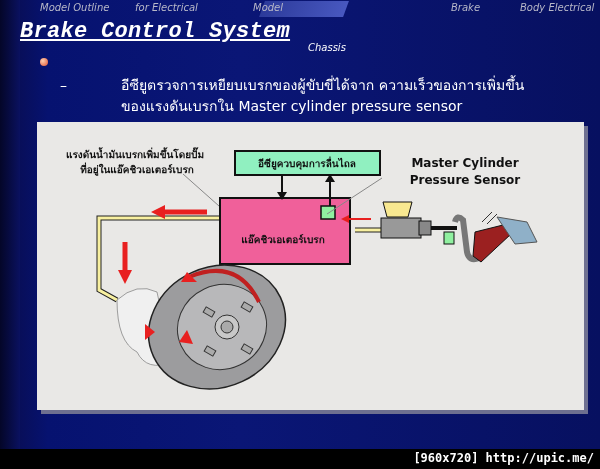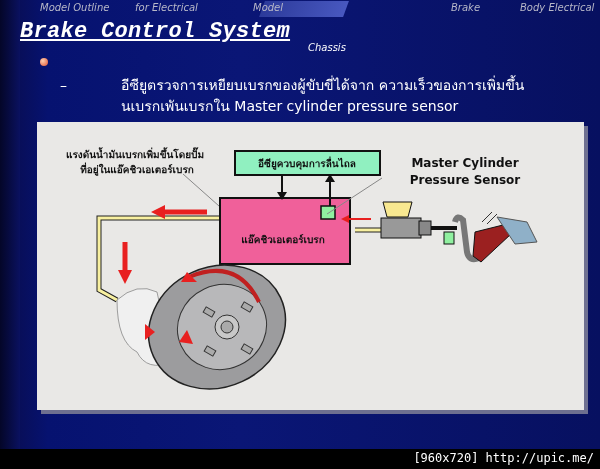--- a/index.html
+++ b/index.html
@@ -13,21 +13,21 @@
   .nav-hl { position:absolute; left:262px; top:1px; width:84px; height:16px; background:linear-gradient(90deg,#2c3a9a,#4858c0); transform:skewX(-20deg); }
   .title { position:absolute; left:20px; top:19px; font-family:Liberation Mono, monospace; font-size:22px; font-weight:bold; font-style:italic; color:#fff; text-decoration:underline; letter-spacing:0.3px; }
   .bullet { position:absolute; left:40px; top:58px; width:8px; height:8px; border-radius:50%; background:radial-gradient(circle at 35% 35%,#ffd0b0,#e05030); }
   .b1 { position:absolute; left:58px; top:51px; font-size:15px; color:#fff; }
   .b2 { position:absolute; left:60px; top:75px; font-size:14px; color:#fff; line-height:21px; width:520px; }
   .b2 .dash { position:absolute; left:0; }
   .b2 .txt { position:absolute; left:32px; white-space:nowrap;margin-left:29px; }
   .diagram { position:absolute; left:37px; top:122px; width:547px; height:288px;
     background:#e9e8e6; box-shadow:4px 4px 0 #6e7090; }
   .diagram svg { position:absolute; left:0; top:0; }
-  .footer { position:absolute; left:0; top:449px; width:600px; height:20px; background:#000; }
+  .footer { position:absolute; left:0; top:449px; width:600px; height:20px; background:#000;font-weight:bold; }
   .footer span { position:absolute; right:6px; top:2px; color:#fff; font-size:12px; font-family:"DejaVu Sans Mono", monospace; }
 </style>
 </head>
 <body>
 
 <div class="slide">
   <div class="leftbar"></div>
   <div class="nav-hl"></div>
   <div class="nav">
     <div style="left:22px">Model Outline</div>
@@ -37,21 +37,21 @@
     <div style="left:433px">Brake</div>
     <div style="left:502px">Body Electrical</div>
   </div>
 
   <div class="title">Brake Control System</div>
 
   <div class="bullet"></div>
   <div class="b2">
     <span class="dash">–</span>
     <span class="txt" style="top:0">อีซียูตรวจการเหยียบเบรกของผู้ขับขี่ได้จาก ความเร็วของการเพิ่มขึ้น</span>
-    <span class="txt" style="top:21px">นเบรกเพันเบรกใน Master cylinder pressure sensor</span>
+    <span class="txt" style="top:21px">ของแรงดันเบรกใน Master cylinder pressure sensor</span>
   </div>
 
   <div class="diagram">
     <svg width="547" height="288" viewBox="0 0 547 288" font-family="DejaVu Sans, sans-serif">
 
       <path d="M182 96 L62 96 L62 168 L80 178" fill="none" stroke="#222" stroke-width="5"></path>
       <path d="M182 96 L62 96 L62 168 L80 178" fill="none" stroke="#f8f0a0" stroke-width="3"></path>
       <line x1="318" y1="108" x2="345" y2="108" stroke="#222" stroke-width="5"></line>
       <line x1="318" y1="108" x2="345" y2="108" stroke="#f8f0a0" stroke-width="3"></line>
 

